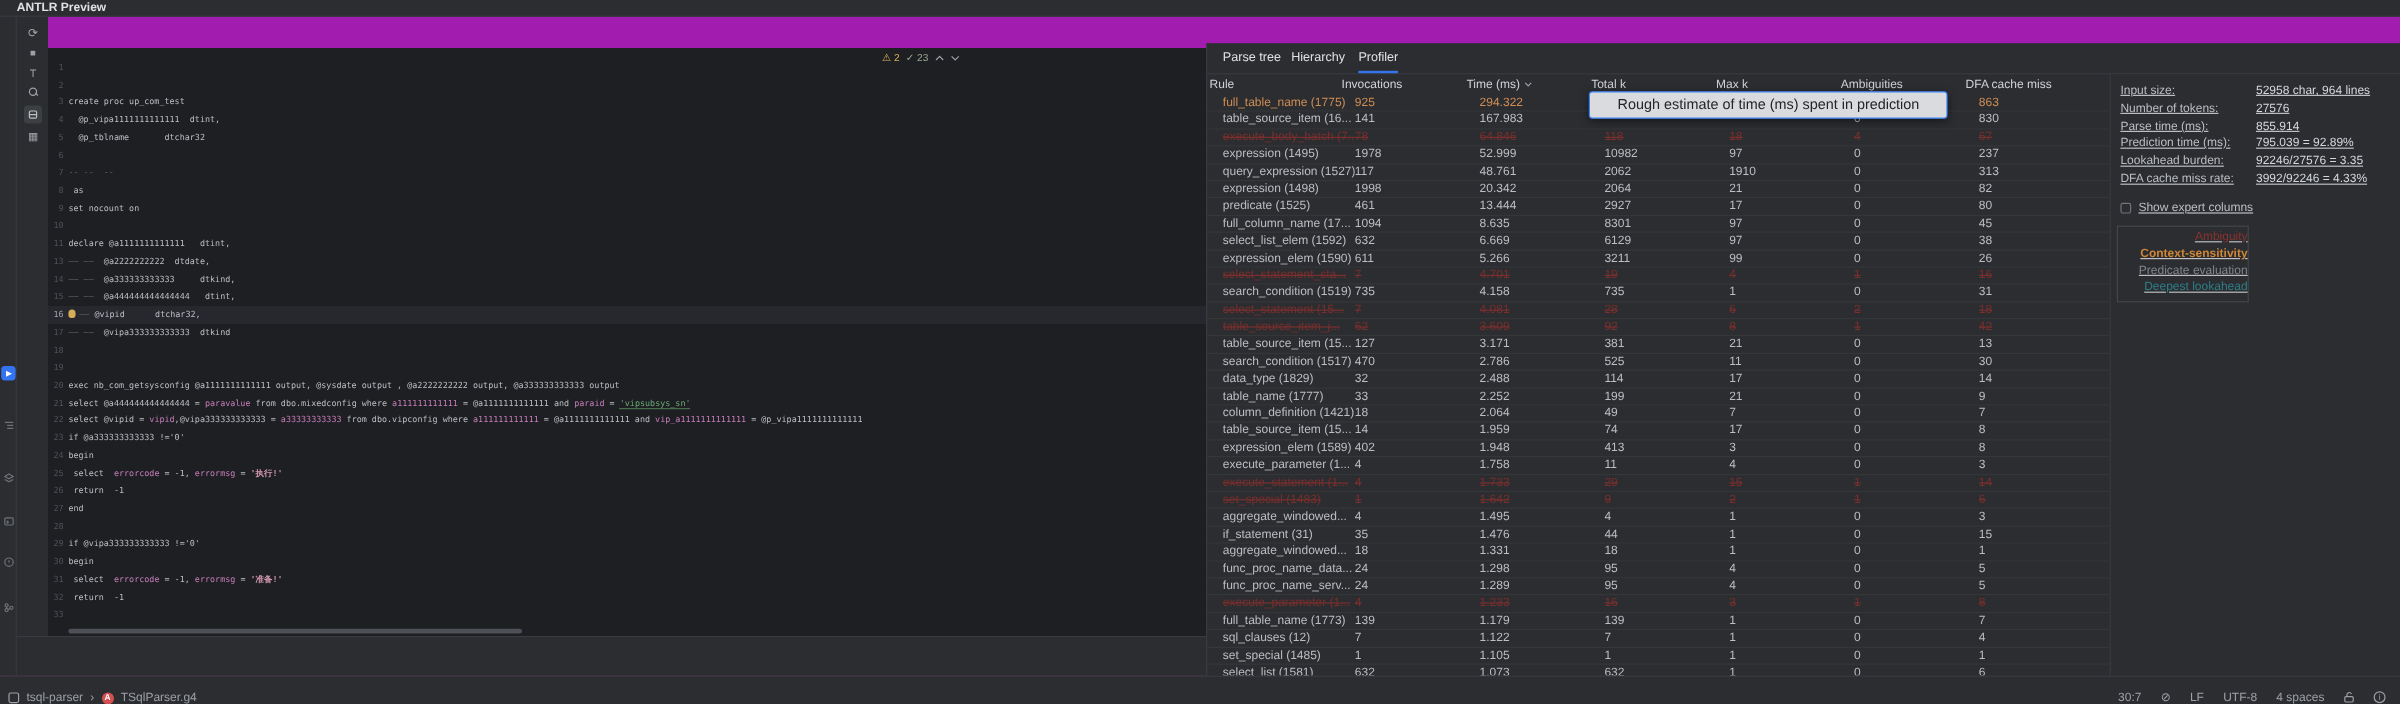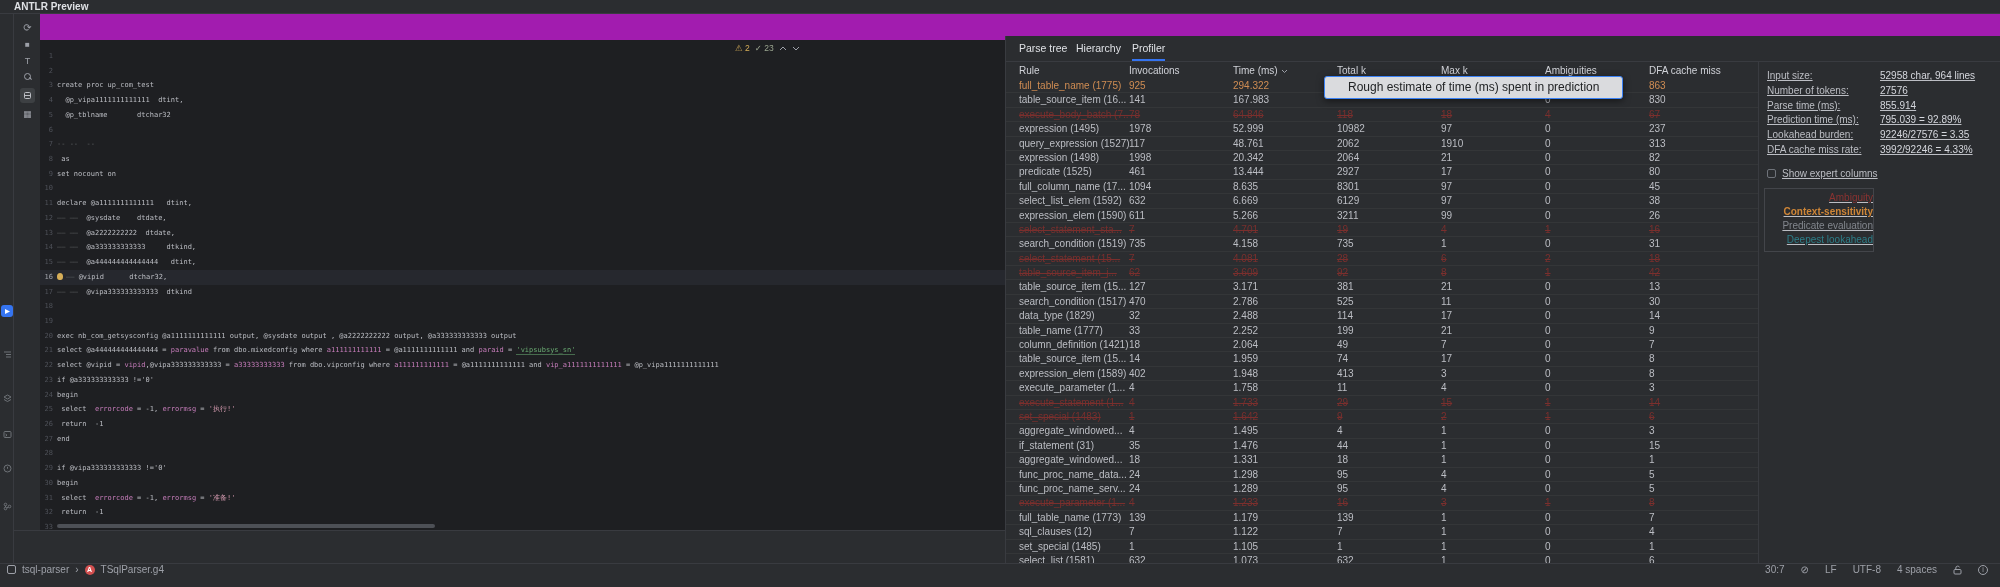--- a/index.html
+++ b/index.html
@@ -56,21 +56,21 @@
   .cline { display:flex; height:14.72px; line-height:14.72px;
            font-family:"DejaVu Sans Mono", monospace; font-size:7px; white-space:pre; }
   .cline.cur { background:#26282e; }
   .lnum { width:13px; text-align:right; color:#4e5159; flex:none; }
   .cur .lnum { color:#a1a3ab; }
   .ltext { margin-left:4px; }
   .tk-p { color:#bcbec4; }
   .tk-d { color:#606366; }
   .tk-v { color:#c77dbb; }
   .tk-s { color:#6aab73; border-bottom:1px solid rgba(106,171,115,.55); }
-  .tk-s2 { color:#d198ad; }
+  .tk-s2 { color:#d198ad;font-weight:bold; }
   .bulb { display:inline-block; width:6px; height:7px; background:#d6ae58;
           border-radius:50% 50% 42% 42%; margin-right:3px; vertical-align:-1px; }
   #inspect { position:absolute; left:695px; top:3px; display:flex; align-items:center;
              gap:5px; font-size:8.5px; color:#9da0a8; }
   #inspect .warn { color:#d6ae58; }
   #inspect .ok { color:#9aa58f; }
   #hscroll { position:absolute; left:0; bottom:2px; width:100%; height:4px; }
   #hscroll .thumb { position:absolute; left:17px; width:378px; height:4px;
                     background:#4d5056; border-radius:2px; }
 
@@ -78,21 +78,21 @@
                  background:#2b2d30; border-top:1px solid #393b40; }
 
   
   #profiler { position:absolute; left:1005px; top:20px; width:995px; height:549px;
               background:#2b2d30; border-left:1px solid #393b40;margin-top:16px; }
   #tabs { position:absolute; left:0; top:0; width:100%; height:26px; border-bottom:1px solid #393b40; }
   .tab { position:absolute; top:0; height:25px; line-height:25px; font-size:10.5px; color:#dfe1e5; }
   .tab.active { border-bottom:2px solid #3574f0; }
   #profiler-header { position:absolute; left:0; top:29px; width:752px; height:13px;
                      display:grid; grid-template-columns:110px 104px 104px 104px 104px 104px 104px;
-                     padding-left:13px; font-size:10px; color:#d0d2d8; }
+                     padding-left:2px; font-size:10px; color:#d0d2d8; }
   #profiler-header .hc { white-space:nowrap; overflow:hidden; }
   #profiler-header svg { margin-left:3px; }
   #profiler-rows { position:absolute; left:0; top:43px; width:752px; height:506px; overflow:hidden; }
   .prow { display:grid; grid-template-columns:110px 104px 104px 104px 104px 104px 104px;
           padding-left:13px; height:14.4px; line-height:13.8px; font-size:10px;
           border-bottom:1px solid rgba(255,255,255,.045); }
   .pcell { overflow:hidden; white-space:nowrap; padding-right:6px; }
   .prow.orange .pcell { color:#d08d53; }
   .prow.red .pcell { color:#7a2f2d; text-decoration:line-through; }
 
@@ -110,21 +110,21 @@
   #expert { display:flex; align-items:center; margin:10px 0 0 8px; gap:6px; }
   #expert .box { width:9px; height:9px; border:1px solid #6f737a; border-radius:2px; background:transparent; }
   #expert .lbl { font-size:10px; color:#bcbec4; }
   #legend { margin:9px 0 0 5px; width:110px; border:1px solid #43454a; padding:2px 0 3px 6px;text-align:right; }
   .leg { font-size:10px; line-height:14.2px; white-space:nowrap; }
   .leg.b { font-weight:bold; }
 
   
   #statusbar { position:absolute; left:0; top:563px; width:2000px; height:24px;
                background:#2b2d30; border-top:1px solid #393b40;
-               display:flex; align-items:flex-start; font-size:10px; color:#9da0a8; }
+               display:flex; align-items:flex-end; font-size:10px; color:#9da0a8; }
   #sb-left { display:flex; align-items:center; gap:6px; padding-left:7px; }
   #sb-right { display:flex; align-items:center; gap:16px; margin-left:auto; padding-right:12px; }
   .sb-ic { display:flex; align-items:center; color:#9da0a8; }
   .circ-i { width:10px; height:10px; border:1px solid #9da0a8; border-radius:50%;
             font-size:7px; display:flex; align-items:center; justify-content:center; }
   .proj-ic { width:9px; height:9px; border:1px solid #9da0a8; border-radius:2px; }
 </style>
 </head>
 <body>
 
@@ -225,21 +225,20 @@
         <div class="cline"><span class="lnum">2</span><span class="ltext"></span></div>
         <div class="cline"><span class="lnum">3</span><span class="ltext"><span class="tk-p">create proc up_com_test</span></span></div>
         <div class="cline"><span class="lnum">4</span><span class="ltext"><span class="tk-p">  @p_vipa1111111111111  dtint,</span></span></div>
         <div class="cline"><span class="lnum">5</span><span class="ltext"><span class="tk-p">  @p_tblname       dtchar32</span></span></div>
         <div class="cline"><span class="lnum">6</span><span class="ltext"></span></div>
         <div class="cline"><span class="lnum">7</span><span class="ltext"><span class="tk-d">-- --  --</span></span></div>
         <div class="cline"><span class="lnum">8</span><span class="ltext"><span class="tk-p"> as</span></span></div>
         <div class="cline"><span class="lnum">9</span><span class="ltext"><span class="tk-p">set nocount on</span></span></div>
         <div class="cline"><span class="lnum">10</span><span class="ltext"></span></div>
         <div class="cline"><span class="lnum">11</span><span class="ltext"><span class="tk-p">declare @a1111111111111   dtint,</span></span></div>
-        <div class="cline"><span class="lnum">12</span><span class="ltext"><span class="tk-d">—— ——  </span><span class="tk-p">@sysdate    dtdate,</span></span></div>
         <div class="cline"><span class="lnum">13</span><span class="ltext"><span class="tk-d">—— ——  </span><span class="tk-p">@a2222222222  dtdate,</span></span></div>
         <div class="cline"><span class="lnum">14</span><span class="ltext"><span class="tk-d">—— ——  </span><span class="tk-p">@a333333333333     dtkind,</span></span></div>
         <div class="cline"><span class="lnum">15</span><span class="ltext"><span class="tk-d">—— ——  </span><span class="tk-p">@a444444444444444   dtint,</span></span></div>
         <div class="cline cur"><span class="lnum">16</span><span class="ltext"><span class="bulb"></span><span class="tk-d">—— </span><span class="tk-p">@vipid      dtchar32,</span></span></div>
         <div class="cline"><span class="lnum">17</span><span class="ltext"><span class="tk-d">—— ——  </span><span class="tk-p">@vipa333333333333  dtkind</span></span></div>
         <div class="cline"><span class="lnum">18</span><span class="ltext"></span></div>
         <div class="cline"><span class="lnum">19</span><span class="ltext"></span></div>
         <div class="cline"><span class="lnum">20</span><span class="ltext"><span class="tk-p">exec nb_com_getsysconfig @a1111111111111 output, @sysdate output , @a2222222222 output, @a333333333333 output</span></span></div>
         <div class="cline"><span class="lnum">21</span><span class="ltext"><span class="tk-p">select @a444444444444444 = </span><span class="tk-v">paravalue</span><span class="tk-p"> from dbo.mixedconfig where </span><span class="tk-v">a111111111111</span><span class="tk-p"> = @a1111111111111 and </span><span class="tk-v">paraid</span><span class="tk-p"> = </span><span class="tk-s">'vipsubsys_sn'</span></span></div>
         <div class="cline"><span class="lnum">22</span><span class="ltext"><span class="tk-p">select @vipid = </span><span class="tk-v">vipid</span><span class="tk-p">,@vipa333333333333 = </span><span class="tk-v">a33333333333</span><span class="tk-p"> from dbo.vipconfig where </span><span class="tk-v">a111111111111</span><span class="tk-p"> = @a1111111111111 and </span><span class="tk-v">vip_a1111111111111</span><span class="tk-p"> = @p_vipa1111111111111</span></span></div>

